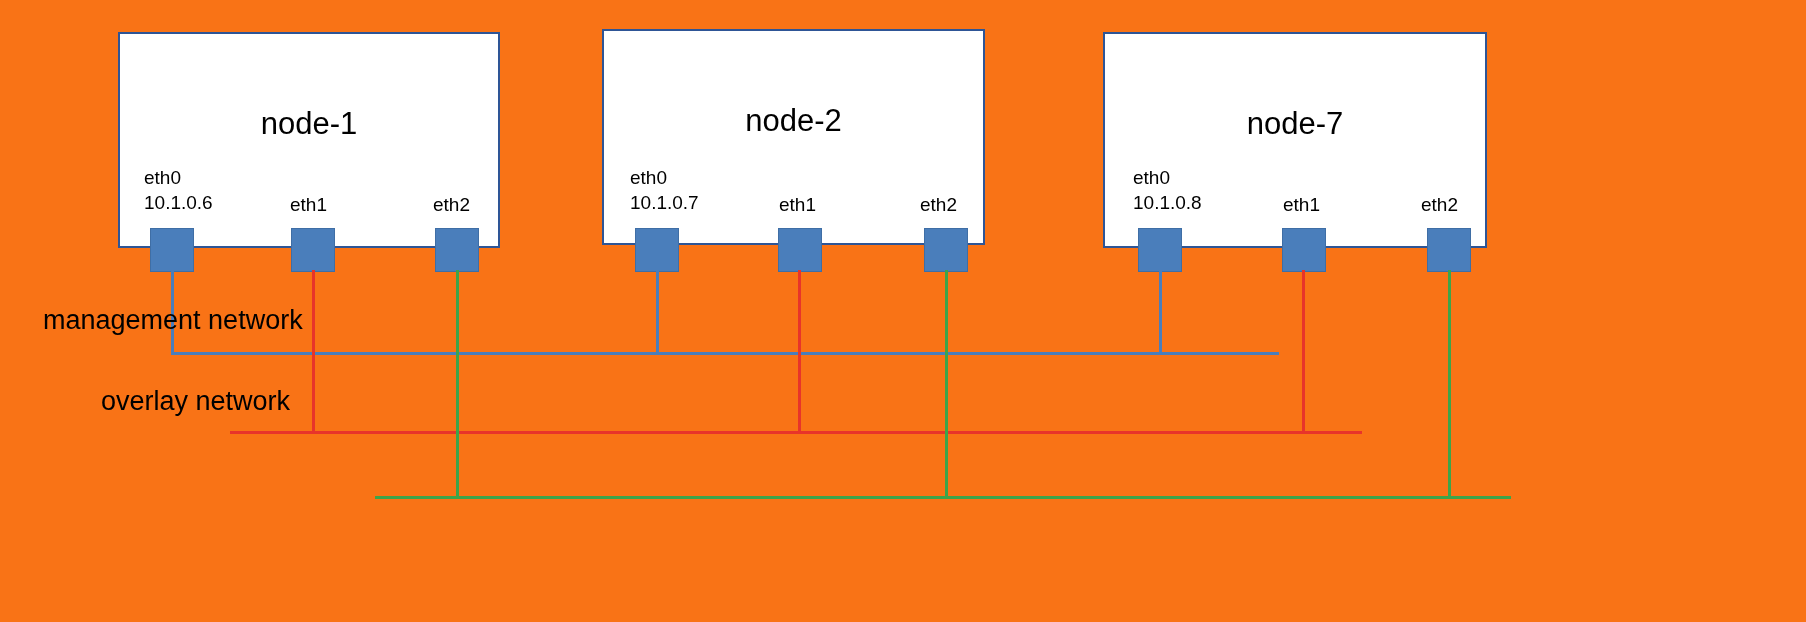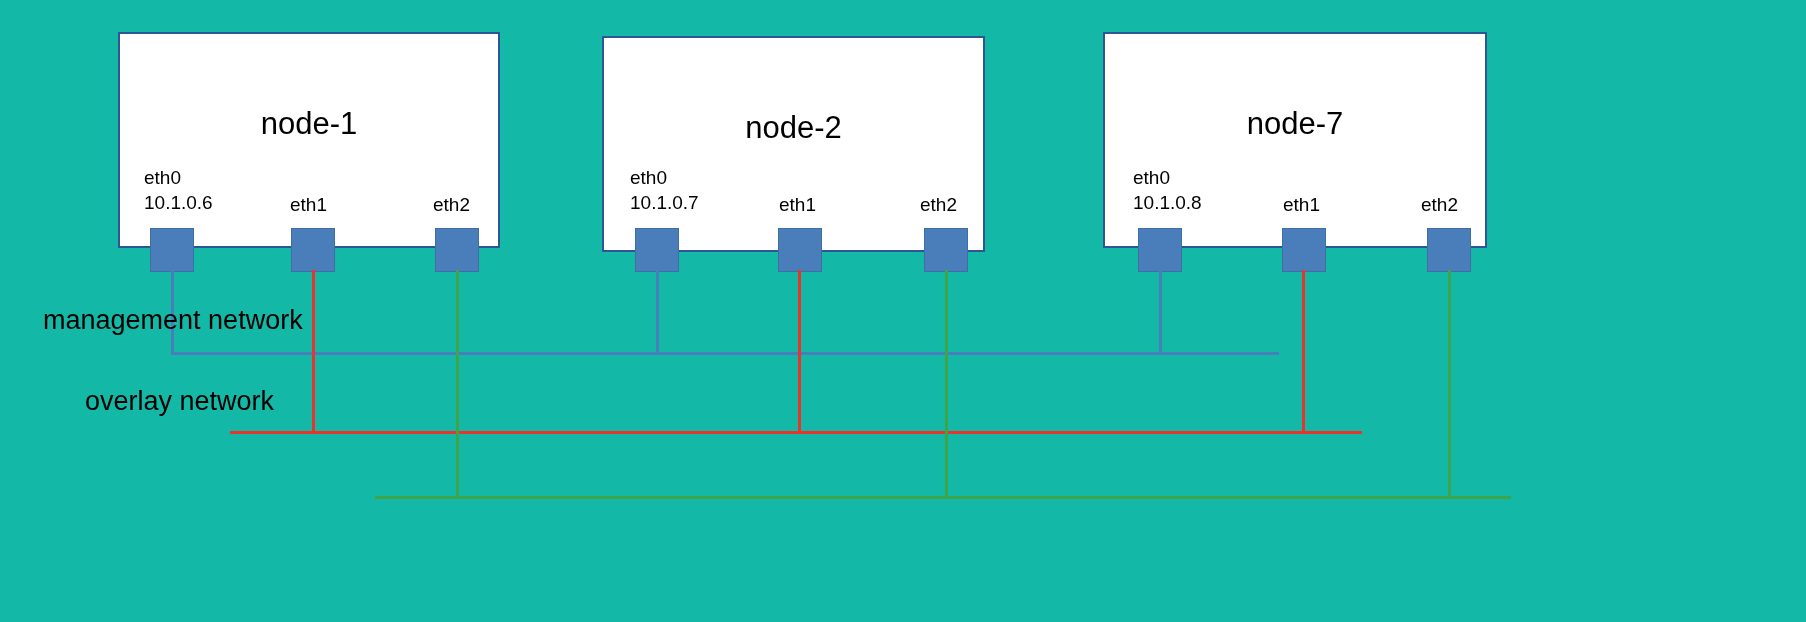--- a/index.html
+++ b/index.html
@@ -5,21 +5,21 @@
 <style>
   html, body {
     margin: 0;
     padding: 0;
     background: #ffffff;
   }
   #canvas {
     position: relative;
     width: 1806px;
     height: 622px;
-    background: #14b8a6;
+    background: #f97316;
     overflow: hidden;
     font-family: "Liberation Sans", "DejaVu Sans", sans-serif;
   }
   
   .node-box {
     position: absolute;
     box-sizing: border-box;
     border: 2px solid #2e5596;
     background: #ffffff;
   }
@@ -79,21 +79,21 @@
     <span>eth0</span><br>
     <span>10.1.0.6</span>
   </div>
   <div class="port-label" style="left:290px; top:192px;">eth1</div>
   <div class="port-label" style="left:433px; top:192px;">eth2</div>
 
   <div class="port" style="left:150px; top:228px; width:44px; height:44px;"></div>
   <div class="port" style="left:291px; top:228px; width:44px; height:44px;"></div>
   <div class="port" style="left:435px; top:228px; width:44px; height:44px;"></div>
 
-  <div class="node-box" style="left:602px; top:36px; width:383px; height:216px;">
+  <div class="node-box" style="left:602px; top:29px; width:383px; height:216px;">
     <div class="node-title" style="top:72px;">node-2</div>
   </div>
 
   <div class="port-label" style="left:630px; top:165px;">
     <span>eth0</span><br>
     <span>10.1.0.7</span>
   </div>
   <div class="port-label" style="left:779px; top:192px;">eth1</div>
   <div class="port-label" style="left:920px; top:192px;">eth2</div>
 
@@ -119,20 +119,20 @@
   <div class="drop c-mgmt" style="left:171px; top:270px; height:85px;"></div>
   <div class="drop c-mgmt" style="left:656px; top:270px; height:85px;"></div>
   <div class="drop c-mgmt" style="left:1159px; top:270px; height:85px;"></div>
   <div class="bus c-mgmt" style="left:171px; top:352px; width:1108px;"></div>
   <div class="net-label" style="left:43px; top:305px;">management network</div>
 
   <div class="drop c-overlay" style="left:312px; top:270px; height:164px;"></div>
   <div class="drop c-overlay" style="left:798px; top:270px; height:164px;"></div>
   <div class="drop c-overlay" style="left:1302px; top:270px; height:164px;"></div>
   <div class="bus c-overlay" style="left:230px; top:431px; width:1132px;"></div>
-  <div class="net-label" style="left:85px; top:386px;">overlay network</div>
+  <div class="net-label" style="left:101px; top:386px;">overlay network</div>
 
   <div class="drop c-external" style="left:456px; top:270px; height:229px;"></div>
   <div class="drop c-external" style="left:945px; top:270px; height:229px;"></div>
   <div class="drop c-external" style="left:1448px; top:270px; height:229px;"></div>
   <div class="bus c-external" style="left:375px; top:496px; width:1136px;"></div>
 
 </div>
 
 </body></html>

